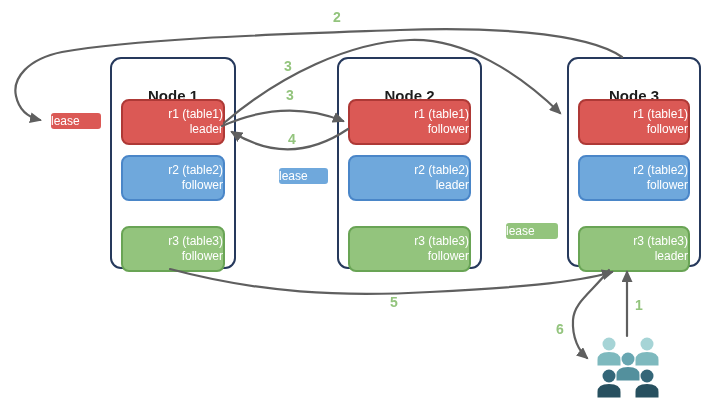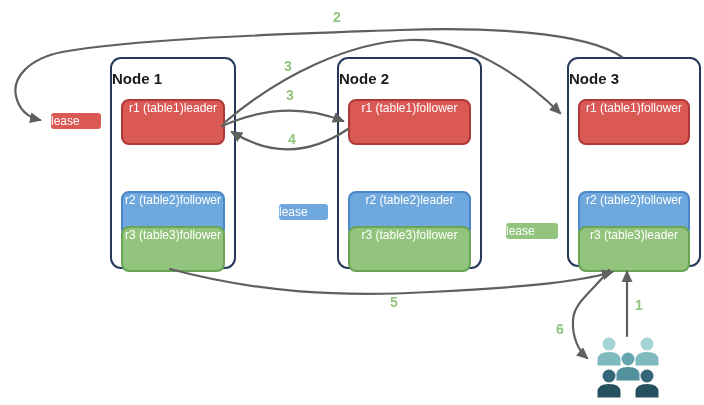--- a/index.html
+++ b/index.html
@@ -5,29 +5,29 @@
   html,body{margin:0;padding:0;background:#ffffff;}
   .canvas{
     position:relative;width:704px;height:405px;background:#ffffff;overflow:hidden;
     font-family:"Liberation Sans", sans-serif;
   }
   .node{
     position:absolute;background:#ffffff;border:2px solid #26395C;border-radius:11px;
     box-sizing:border-box;z-index:1;
   }
   .node-title{
-    font-weight:bold;font-size:15px;color:#1c1c1c;margin-top:11px;
+    text-align:center;font-weight:bold;font-size:15px;color:#1c1c1c;margin-top:28px;
   }
   .replica{
     position:absolute;left:9px;right:9px;height:46px;border-radius:8px;border:2px solid;
     box-sizing:border-box;color:#ffffff;font-size:12px;line-height:15px;text-align:right;
-    display:flex;flex-direction:row;justify-content:center;
+    display:flex;flex-direction:column;justify-content:center;
   }
   .r-red{background:#DB5955;border-color:#AE3936;}
-  .r-blue{background:#6FA8DC;border-color:#4A86C8;margin-top:36px;}
+  .r-blue{background:#6FA8DC;border-color:#4A86C8;}
   .r-green{background:#93C47D;border-color:#69A455;}
   .pos-1{top:40px;} .pos-2{top:96px;} .pos-3{top:167px;}
   .lease{
     position:absolute;height:20px;border-radius:5px;border:2px solid;box-sizing:border-box;
     color:#ffffff;font-size:12px;line-height:16px;text-align:left;z-index:2;
   }
   .step{
     position:absolute;color:#93C47D;font-weight:bold;font-size:14px;z-index:6;
   }
   svg.overlay{

